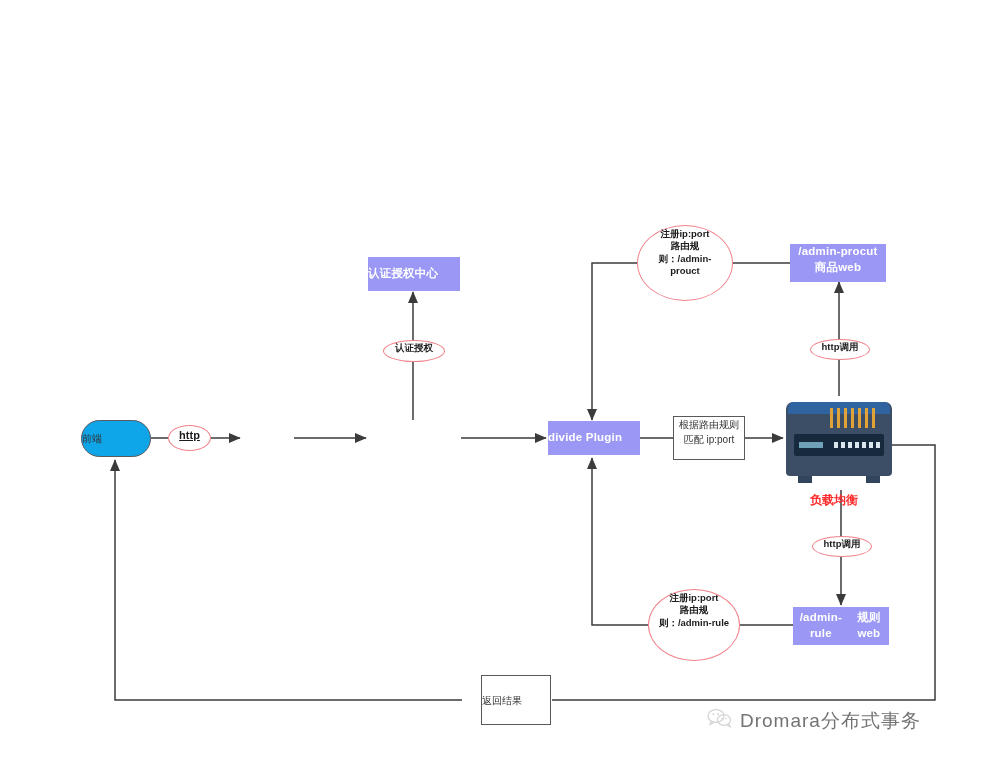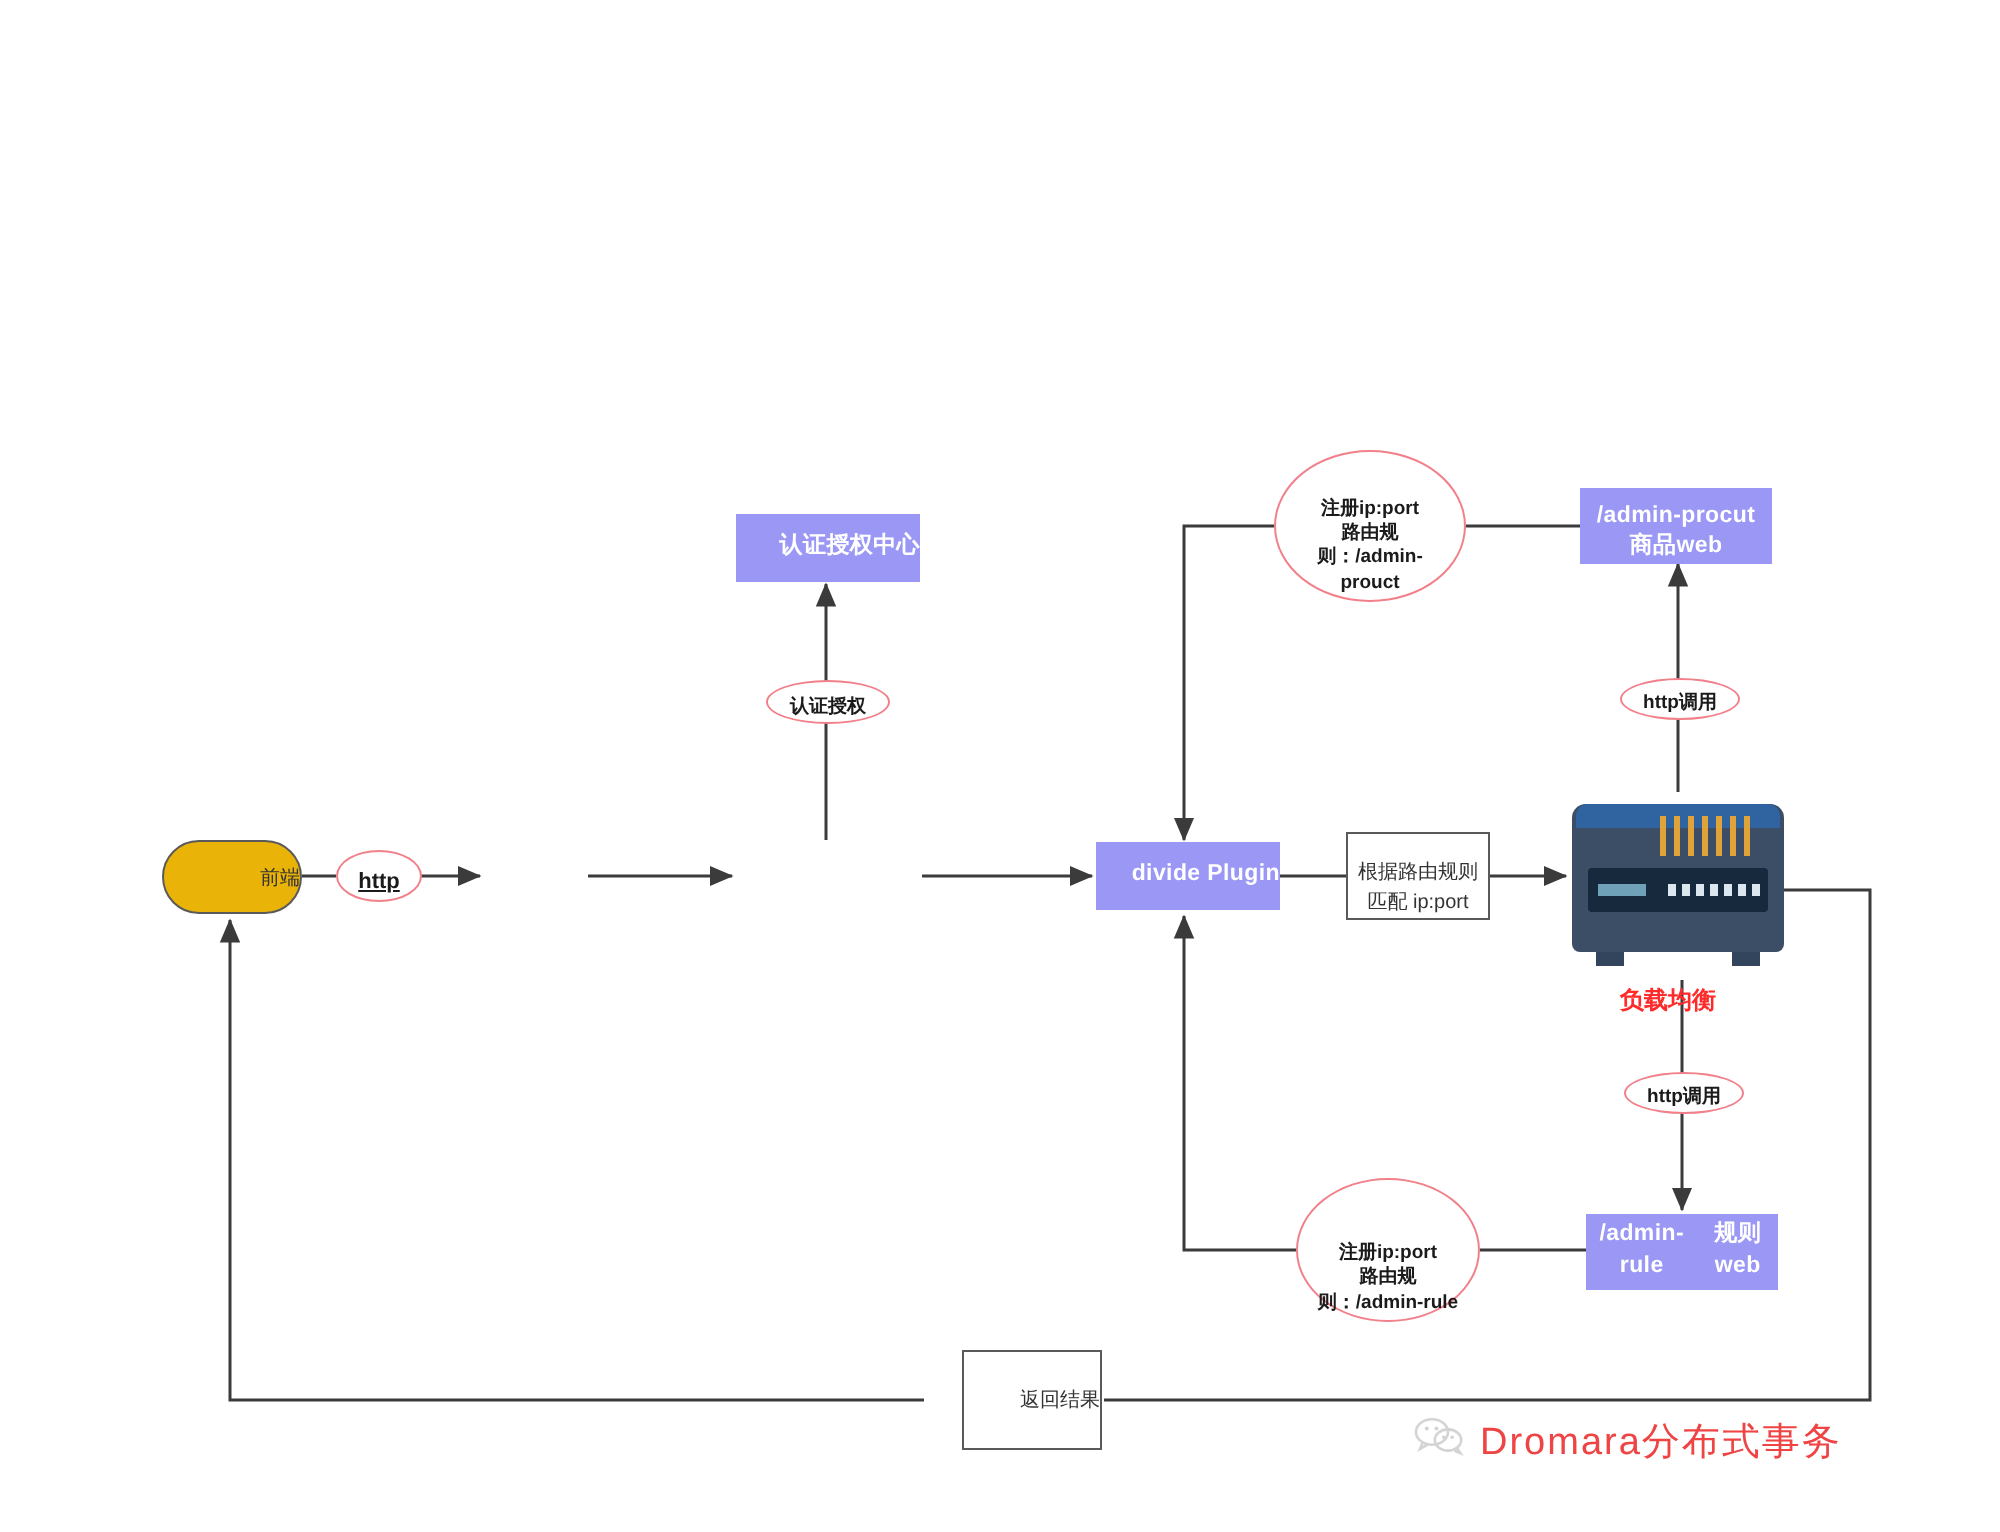--- a/index.html
+++ b/index.html
@@ -24,37 +24,37 @@
     width: 1000px;
     height: 766px;
     pointer-events: none;
   }
 
   .node {
     position: absolute;
     box-sizing: border-box;
     display: flex;
     align-items: center;
-    justify-content: flex-end;
+    justify-content: flex-start;
     text-align: center;
   }
 
   
   .purple {
     background: #9a97f5;
     color: #ffffff;
     font-weight: bold;
     font-size: 11.5px;
     line-height: 1.35;
     letter-spacing: .2px;
   }
 
   
   .terminal {
-    background: #eab308;
+    background: #0ea5e9;
     border: 1.4px solid #5a5a5a;
     border-radius: 22px;
     color: #333;
     font-size: 10px;
   }
 
   
   .whitebox {
     background: #ffffff;
     border: 1.4px solid #595959;
@@ -206,21 +206,21 @@
   .lb-foot.l { left: 12px; }
   .lb-foot.r { left: 80px; }
 
   
   #watermark {
     position: absolute;
     left: 707px;
     top: 708px;
     display: flex;
     gap: 7px;
-    color: #ef4444;
+    color: #737373;
     font-size: 19px;
     letter-spacing: 1px;
     white-space: nowrap;
   }
   #wechat-icon { flex: 0 0 auto; }
 </style>
 </head>
 <body>
 
 <div id="canvas">

